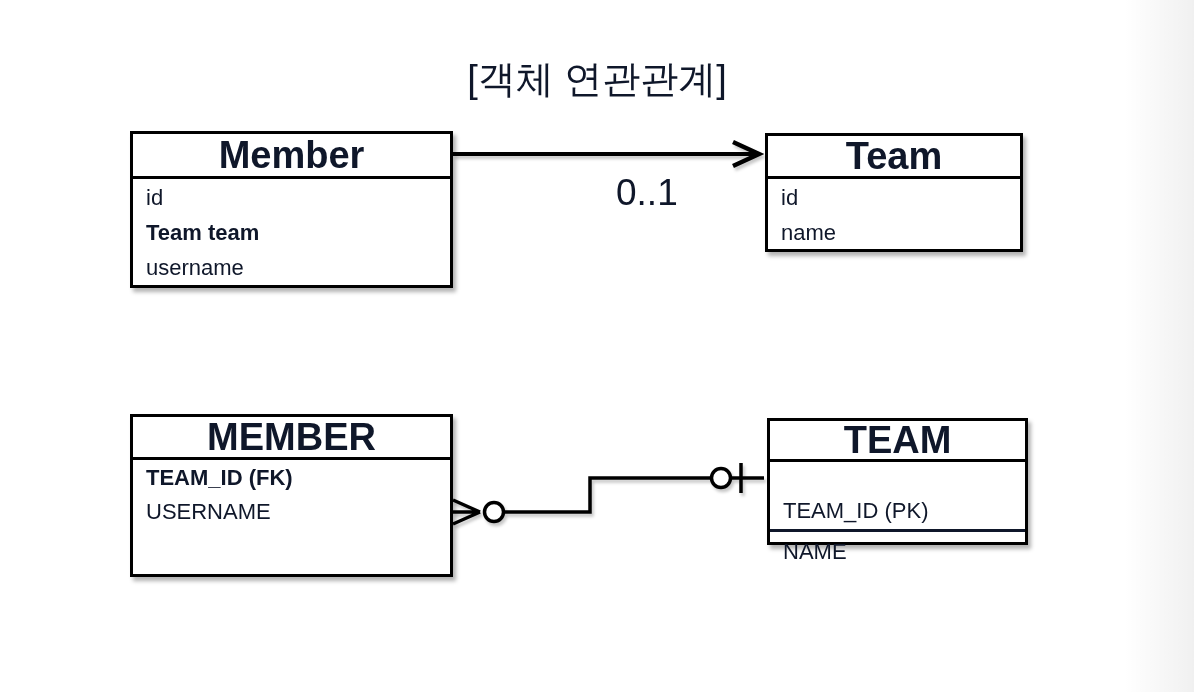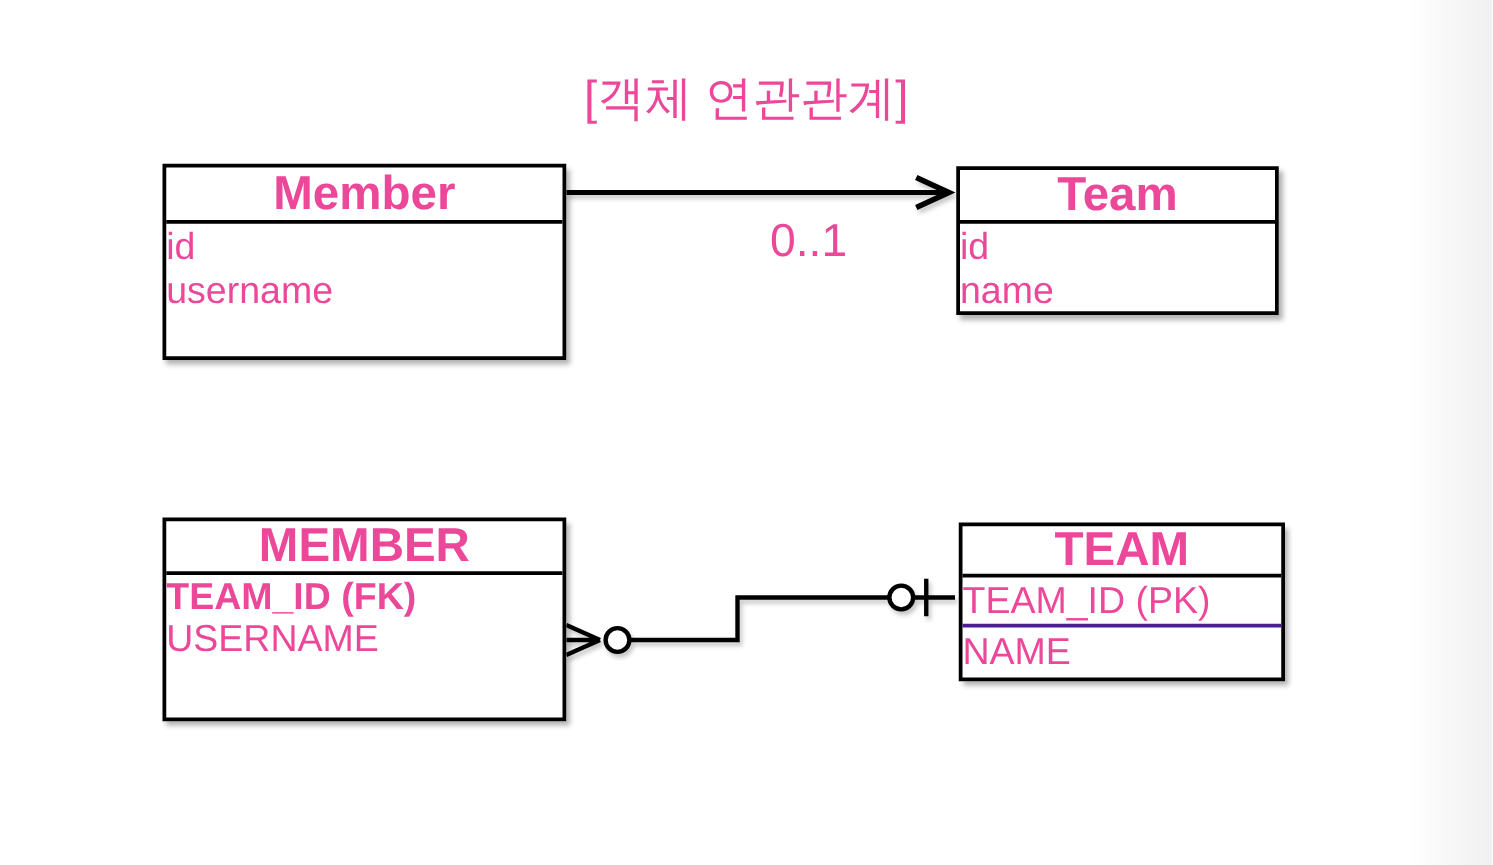--- a/index.html
+++ b/index.html
@@ -7,21 +7,21 @@
     padding: 0;
     background: #ffffff;
   }
   .canvas {
     position: relative;
     width: 1194px;
     height: 692px;
     background: #ffffff;
     overflow: hidden;
     font-family: "Liberation Sans", "DejaVu Sans", sans-serif;
-    color: #ec4899;
+    color: #0f172a;
   }
   .edge-shade {
     position: absolute;
     top: 0;
     right: 0;
     width: 70px;
     height: 100%;
     background: linear-gradient(to right, rgba(0,0,0,0), rgba(0,0,0,0.06));
     pointer-events: none;
   }
@@ -54,21 +54,22 @@
     z-index: 2;
   }
   .box-header {
     text-align: center;
     font-weight: bold;
     font-size: 38px;
     border-bottom: 3px solid #000000;
     overflow: hidden;
   }
   .row, .field {
-    font-size: 30px;
+    font-size: 22px;
+    padding-left: 13px;
     white-space: nowrap;
     overflow: hidden;
   }
   .bold { font-weight: bold; }
 
   
   #member-class { left: 130px; top: 131px; width: 323px; height: 157px; }
   #member-class .box-header { height: 42px; line-height: 42px; }
   #member-class .box-body { padding-top: 1px; }
   #member-class .field { line-height: 35px; }
@@ -88,21 +89,21 @@
 
   
   #member-table { left: 130px; top: 414px; width: 323px; height: 163px; }
   #member-table .box-header { height: 40px; line-height: 40px; }
   #member-table .pk-row { height: 41px; line-height: 41px; border-bottom: 3px solid #000000; }
   #member-table .row-group { padding-top: 1px; }
   #member-table .row-group .row { line-height: 34px; }
 
   #team-table { left: 767px; top: 418px; width: 261px; height: 127px; }
   #team-table .box-header { height: 38px; line-height: 38px; }
-  #team-table .pk-row { height: 37px; line-height: 37px; border-bottom: 3px solid #4c1d95; }
+  #team-table .pk-row { height: 37px; line-height: 37px; border-bottom: 3px solid #0f172a; margin-top: 30px; }
   #team-table .name-row { height: 40px; line-height: 40px; }
 </style>
 </head>
 <body>
 
 <div class="canvas">
 
   <svg class="connectors" width="1194" height="692" viewBox="0 0 1194 692">
 
     <g stroke="#000000" fill="none">
@@ -120,20 +121,21 @@
     </g>
   </svg>
 
   <div class="diagram-title" id="title-object">[객체 연관관계]</div>
 
 
   <div class="box" id="member-class">
     <div class="box-header">Member</div>
     <div class="box-body">
       <div class="field">id</div>
+      <div class="field bold">Team team</div>
       <div class="field">username</div>
     </div>
   </div>
 
   <div class="multiplicity">0..1</div>
 
   <div class="box" id="team-class">
     <div class="box-header">Team</div>
     <div class="box-body">
       <div class="field">id</div>

